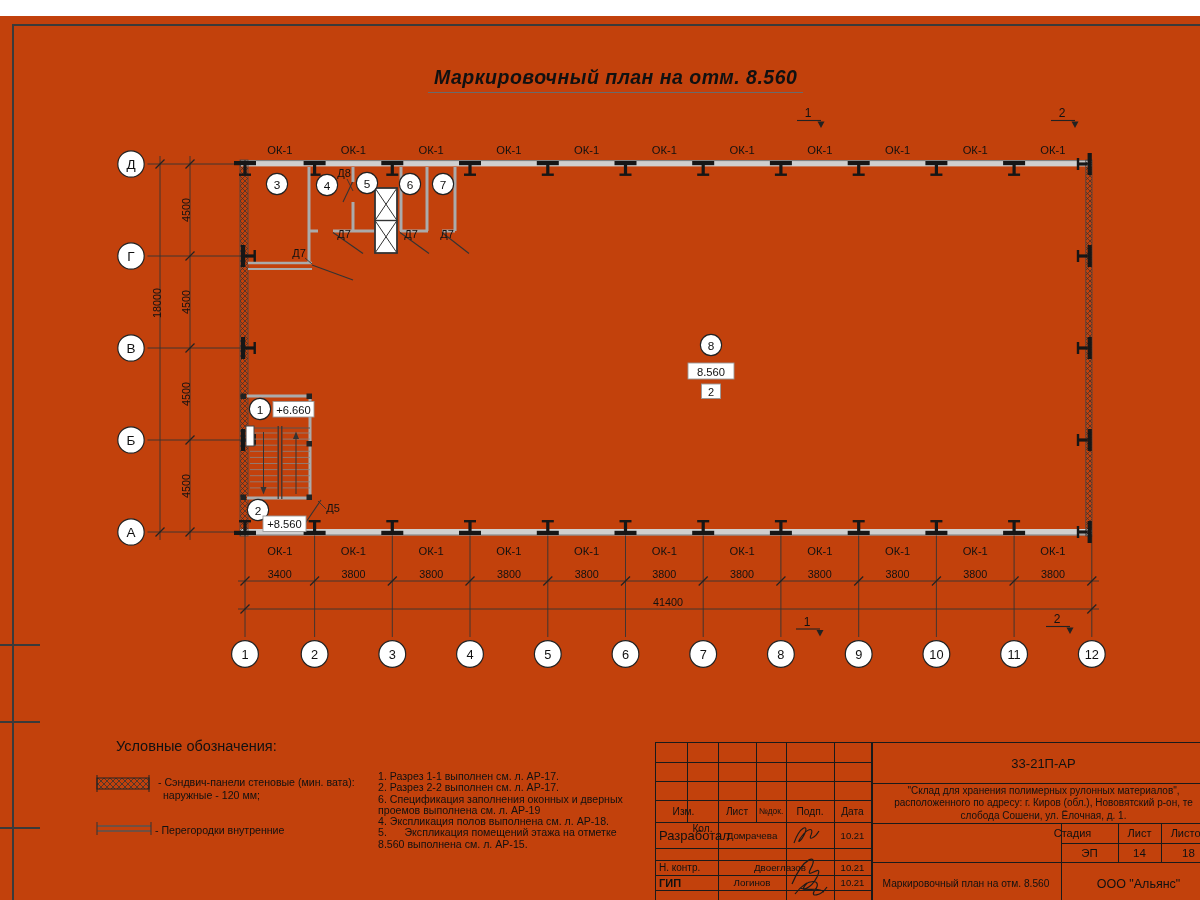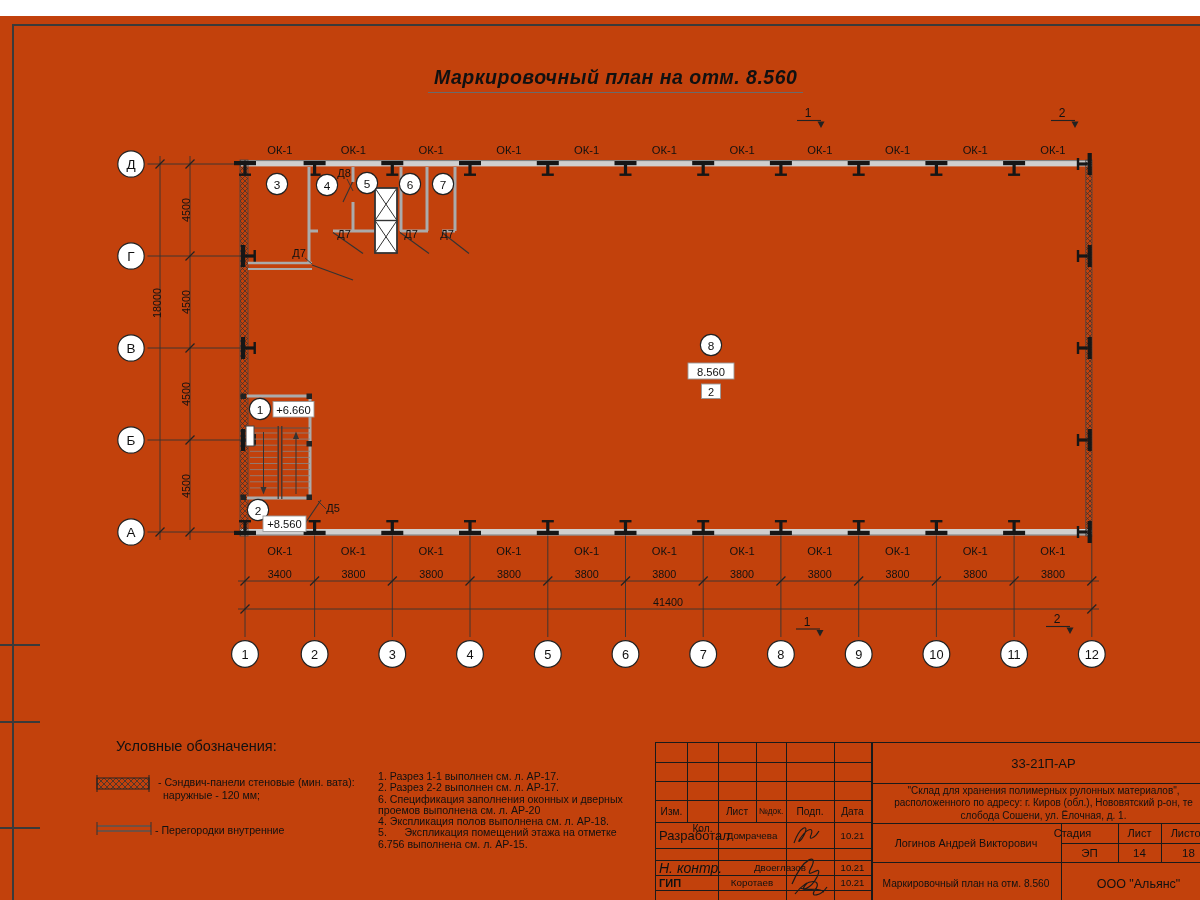--- a/index.html
+++ b/index.html
@@ -395,24 +395,24 @@
     <line x1="2" y1="10" x2="56" y2="10" stroke="#555" stroke-width="1.3"></line>
     <line x1="2" y1="1" x2="2" y2="14" stroke="#333" stroke-width="1"></line>
     <line x1="56" y1="1" x2="56" y2="14" stroke="#333" stroke-width="1"></line>
   </svg>
   <div class="leg-text" style="left:155px;top:808px;">- Перегородки внутренние</div>
 
   <div id="notes">
     <div class="note-line">1. Разрез 1-1 выполнен см. л. АР-17.</div>
     <div class="note-line">2. Разрез 2-2 выполнен см. л. АР-17.</div>
     <div class="note-line">6. Спецификация заполнения оконных и дверных</div>
-    <div class="note-line">проемов выполнена см. л. АР-20</div>
+    <div class="note-line">проемов выполнена см. л. АР-19</div>
     <div class="note-line">4. Экспликация полов выполнена см. л. АР-18.</div>
     <div class="note-line">5.      Экспликация помещений этажа на отметке</div>
-    <div class="note-line">6.756 выполнена см. л. АР-15.</div>
+    <div class="note-line">8.560 выполнена см. л. АР-15.</div>
   </div>
 
   <div id="tb">
 
     <div class="tl" style="left:31px;top:0;width:1.2px;height:79px;"></div>
     <div class="tl" style="left:100px;top:0;width:1.2px;height:79px;"></div>
     <div class="tl" style="left:62px;top:0;width:1.2px;height:162px;"></div>
     <div class="tl" style="left:130px;top:0;width:1.2px;height:162px;"></div>
     <div class="tl" style="left:178px;top:0;width:1.2px;height:162px;"></div>
     <div class="tl" style="left:215px;top:0;width:1.6px;height:162px;"></div>
@@ -427,50 +427,49 @@
     <div class="tl" style="left:0;top:147px;width:216px;height:1.2px;"></div>
 
     <div class="tl" style="left:215px;top:40px;width:345px;height:1.4px;"></div>
     <div class="tl" style="left:215px;top:80px;width:345px;height:1.4px;"></div>
     <div class="tl" style="left:215px;top:119px;width:345px;height:1.4px;"></div>
     <div class="tl" style="left:405px;top:80px;width:1.4px;height:82px;"></div>
     <div class="tl" style="left:462px;top:80px;width:1.2px;height:39px;"></div>
     <div class="tl" style="left:505px;top:80px;width:1.2px;height:39px;"></div>
     <div class="tl" style="left:405px;top:100px;width:155px;height:1.2px;"></div>
 
-    <div class="tc" style="left:0;top:57px;width:31px;height:22px;font-size:10.2px;">Изм.</div>
+    <div class="tc" style="left:12px;top:57px;width:31px;height:22px;font-size:10.2px;">Изм.</div>
     <div class="tc" style="left:31px;top:74px;width:31px;height:22px;font-size:10.2px;">Кол.</div>
     <div class="tc" style="left:62px;top:57px;width:38px;height:22px;font-size:10.2px;">Лист</div>
     <div class="tc small" style="left:100px;top:57px;width:30px;height:22px;">№док.</div>
     <div class="tc" style="left:130px;top:57px;width:48px;height:22px;font-size:10.2px;">Подп.</div>
     <div class="tc" style="left:178px;top:57px;width:37px;height:22px;font-size:10.2px;text-align:center;">Дата</div>
 
     <div class="tc left" style="left:0;top:79px;width:62px;height:26px;font-size:13px;">Разработал</div>
     <div class="tc" style="left:62px;top:79px;width:68px;height:26px;font-size:9.8px;">Домрачева</div>
     <div class="tc" style="left:178px;top:79px;width:37px;height:26px;font-size:9.5px;">10.21</div>
-    <div class="tc left" style="left:0;top:117px;width:62px;height:15px;font-size:14px;font-style:italic;">Н. контр.</div>
+    <div class="tc left" style="left:0;top:117px;width:62px;height:15px;font-size:10px;">Н. контр.</div>
     <div class="tc" style="left:62px;top:117px;width:68px;height:15px;font-size:9.8px;padding-left:28px;">Двоеглазов</div>
     <div class="tc" style="left:178px;top:117px;width:37px;height:15px;font-size:9.5px;">10.21</div>
     <div class="tc left" style="left:0;top:132px;width:62px;height:15px;font-size:11px;font-weight:bold;">ГИП</div>
-    <div class="tc" style="left:62px;top:132px;width:68px;height:15px;font-size:9.8px;">Коротаев</div>
+    <div class="tc" style="left:62px;top:132px;width:68px;height:15px;font-size:9.8px;">Логинов</div>
     <div class="tc" style="left:178px;top:132px;width:37px;height:15px;font-size:9.5px;">10.21</div>
 
     <svg class="abs" style="left:130px;top:79px;" width="48" height="26" xmlns="http://www.w3.org/2000/svg">
       <path d="M8,21 C14,4 23,2 19,11 C15,20 9,23 16,14 C23,5 28,6 25,13 C22,19 29,16 33,9" fill="none" stroke="#1a1a1a" stroke-width="1.1"></path>
     </svg>
     <svg class="abs" style="left:130px;top:105px;" width="48" height="56" xmlns="http://www.w3.org/2000/svg">
       <path d="M6,36 C18,8 33,5 25,20 C17,35 39,12 31,29 C25,41 11,46 21,35" fill="none" stroke="#1a1a1a" stroke-width="1.2"></path>
       <path d="M9,46 C23,28 37,32 29,42 C23,50 35,48 41,39 M14,40 C22,44 32,38 38,44" fill="none" stroke="#1a1a1a" stroke-width="1.2"></path>
     </svg>
 
     <div class="tc" style="left:215px;top:0;width:345px;height:40px;font-size:13px;">33-21П-АР</div>
     <div class="tc" style="left:215px;top:40px;width:345px;height:14px;font-size:10px;">"Склад для хранения полимерных рулонных материалов",</div>
     <div class="tc" style="left:215px;top:53px;width:345px;height:13px;font-size:10px;">расположенного по адресу: г. Киров (обл.), Нововятский р-он, те</div>
     <div class="tc" style="left:215px;top:66px;width:345px;height:13px;font-size:10px;">слобода Сошени, ул. Ёлочная, д. 1.</div>
-    <div class="tc" style="left:215px;top:80px;width:190px;height:39px;font-size:10.8px;">Логинов Андрей Викторович</div>
     <div class="tc" style="left:388px;top:80px;width:57px;height:20px;font-size:11px;">Стадия</div>
     <div class="tc" style="left:462px;top:80px;width:43px;height:20px;font-size:11px;">Лист</div>
     <div class="tc" style="left:505px;top:80px;width:55px;height:20px;font-size:11px;">Листов</div>
     <div class="tc" style="left:405px;top:100px;width:57px;height:19px;font-size:11.5px;">ЭП</div>
     <div class="tc" style="left:462px;top:100px;width:43px;height:19px;font-size:11.5px;">14</div>
     <div class="tc" style="left:505px;top:100px;width:55px;height:19px;font-size:11.5px;">18</div>
     <div class="tc" style="left:215px;top:119px;width:190px;height:43px;font-size:10.2px;">Маркировочный план на отм. 8.560</div>
     <div class="tc" style="left:405px;top:119px;width:155px;height:43px;font-size:12.5px;">ООО "Альянс"</div>
   </div>
 </div>

